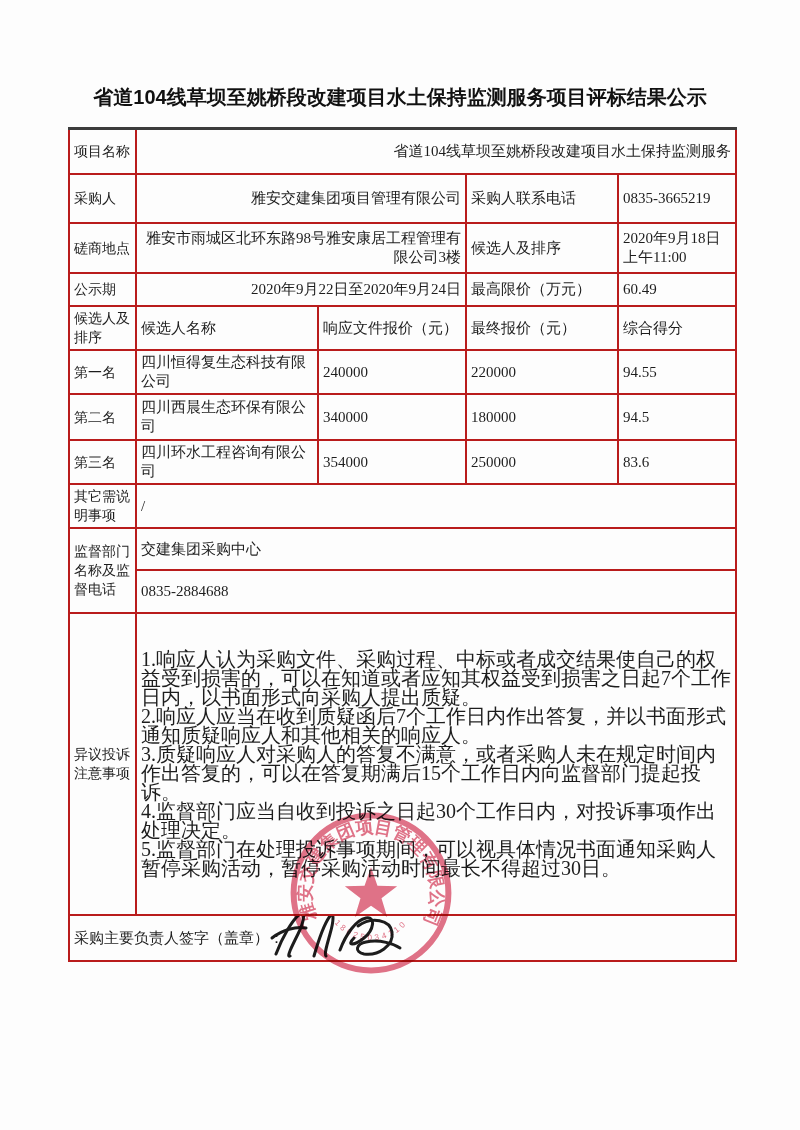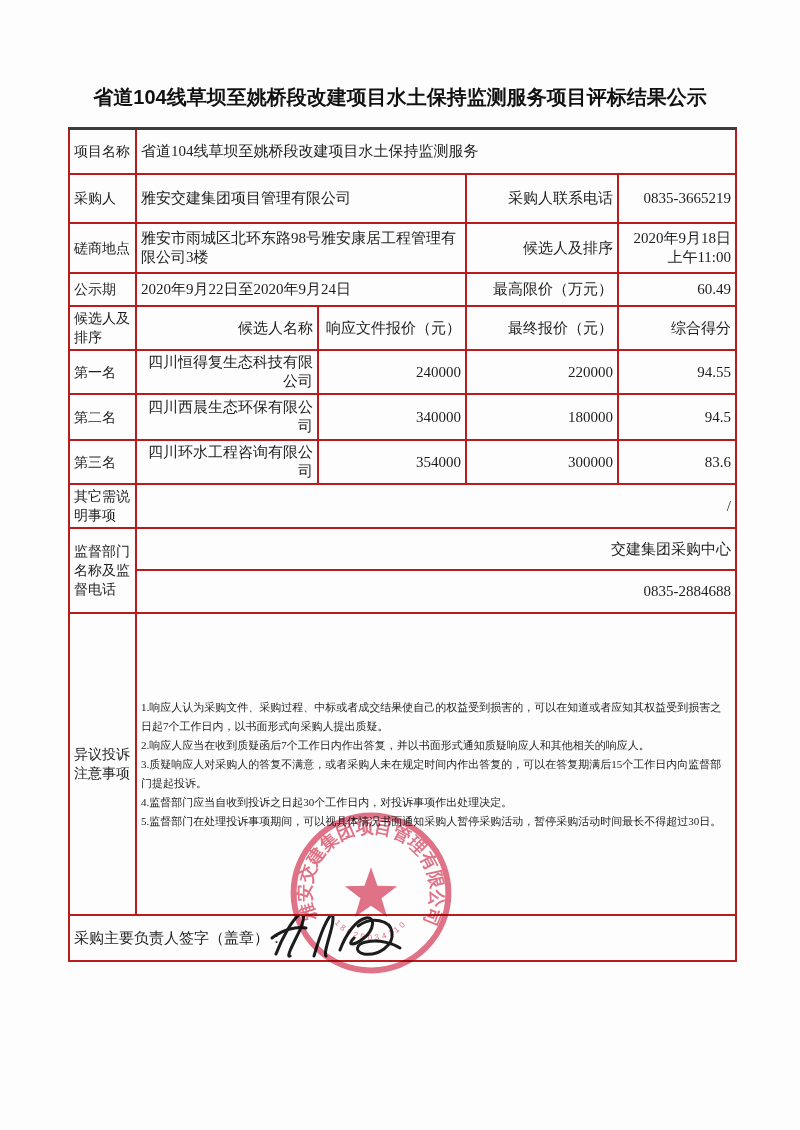--- a/index.html
+++ b/index.html
@@ -32,38 +32,38 @@
   }
   table.main{border:2px solid #3c3c3c;border-top-width:3px;}
   table.main td{
     border:2px solid #b91c1c;
     vertical-align:middle;
     padding:2px 4px;
     line-height:19px;
     overflow:hidden;
   }
   td.lbl{text-align:left;padding-left:4px;font-size:14px;line-height:19px;}
-  td.c{text-align:right;}
-  td.val{text-align:left;padding-left:7px;}
+  td.c{text-align:left;}
+  td.val{text-align:right;padding-left:7px;}
   .r1 td{height:39px;}
   .r2 td{height:43px;}
   .r3 td{height:44px;}
   .r4 td{height:27px;border-radius:12px;}
   .rh td{height:30px;}
   .rc1 td{height:38px;}
   .rc2 td{height:40px;}
   .rc3 td{height:35px;}
   .r9 td{height:33px;}
   .r10 td{height:36px;margin-left:16px;}
   .r11 td{height:37px;}
   .r12 td{height:296px;}
   .r13 td{height:40px;margin-top:32px;}
   td.notice{
     padding:8px 6px 8px 7px;
-    font-size:11px;
+    font-size:20px;
     line-height:21.6px;
     text-align:left;
     vertical-align:middle;
   }
   td.notice .ni{margin:0;}
   td.sig-row{position:relative;text-align:left;padding-left:6px;overflow:visible;}
   .stamp{
     position:absolute;
     left:285px;top:807px;
     width:172px;height:172px;
@@ -136,21 +136,21 @@
     <td class="lbl">第二名</td>
     <td class="c">四川西晨生态环保有限公司</td>
     <td class="c">340000</td>
     <td class="c">180000</td>
     <td class="c">94.5</td>
   </tr>
   <tr class="rc3">
     <td class="lbl">第三名</td>
     <td class="c">四川环水工程咨询有限公司</td>
     <td class="c">354000</td>
-    <td class="c">300000</td>
+    <td class="c">250000</td>
     <td class="c">83.6</td>
   </tr>
   <tr class="r9">
     <td class="lbl">其它需说明事项</td>
     <td class="c" colspan="4">/</td>
   </tr>
   <tr class="r10">
     <td class="lbl" rowspan="2">监督部门名称及监督电话</td>
     <td class="c" colspan="4">交建集团采购中心</td>
   </tr>

